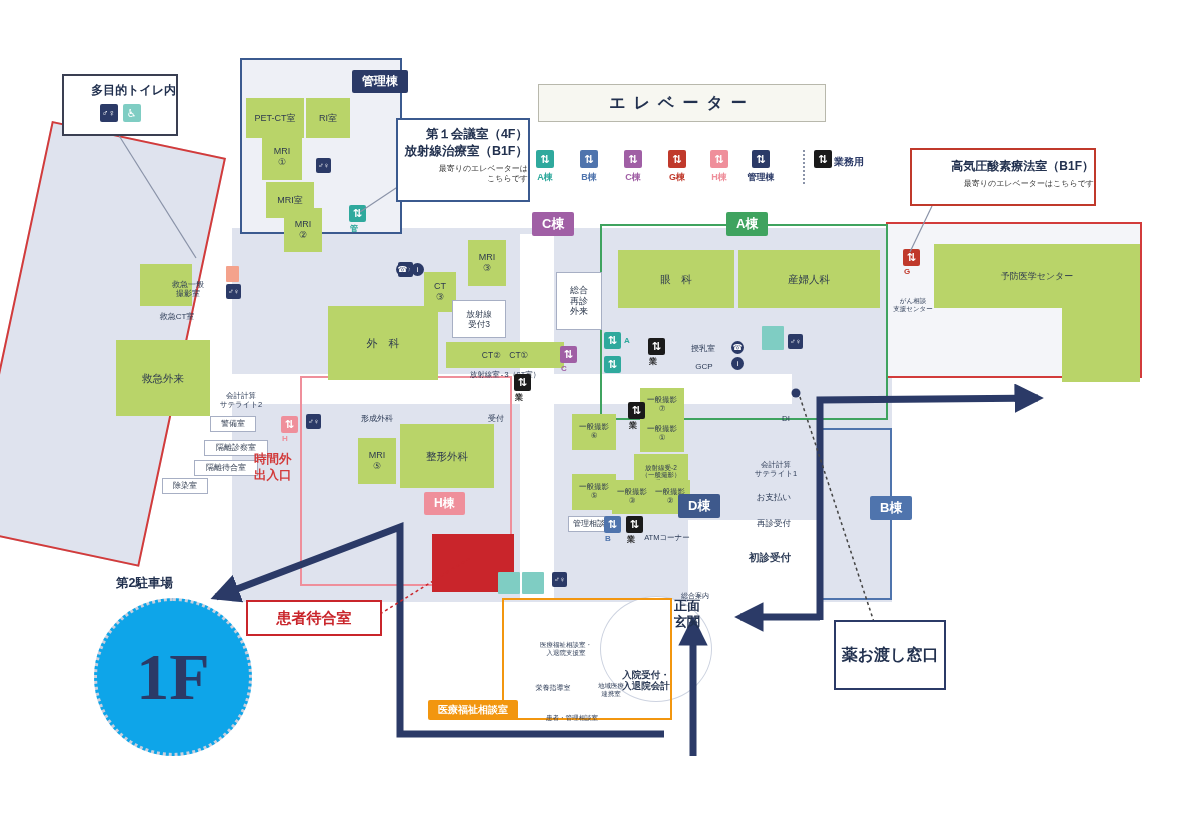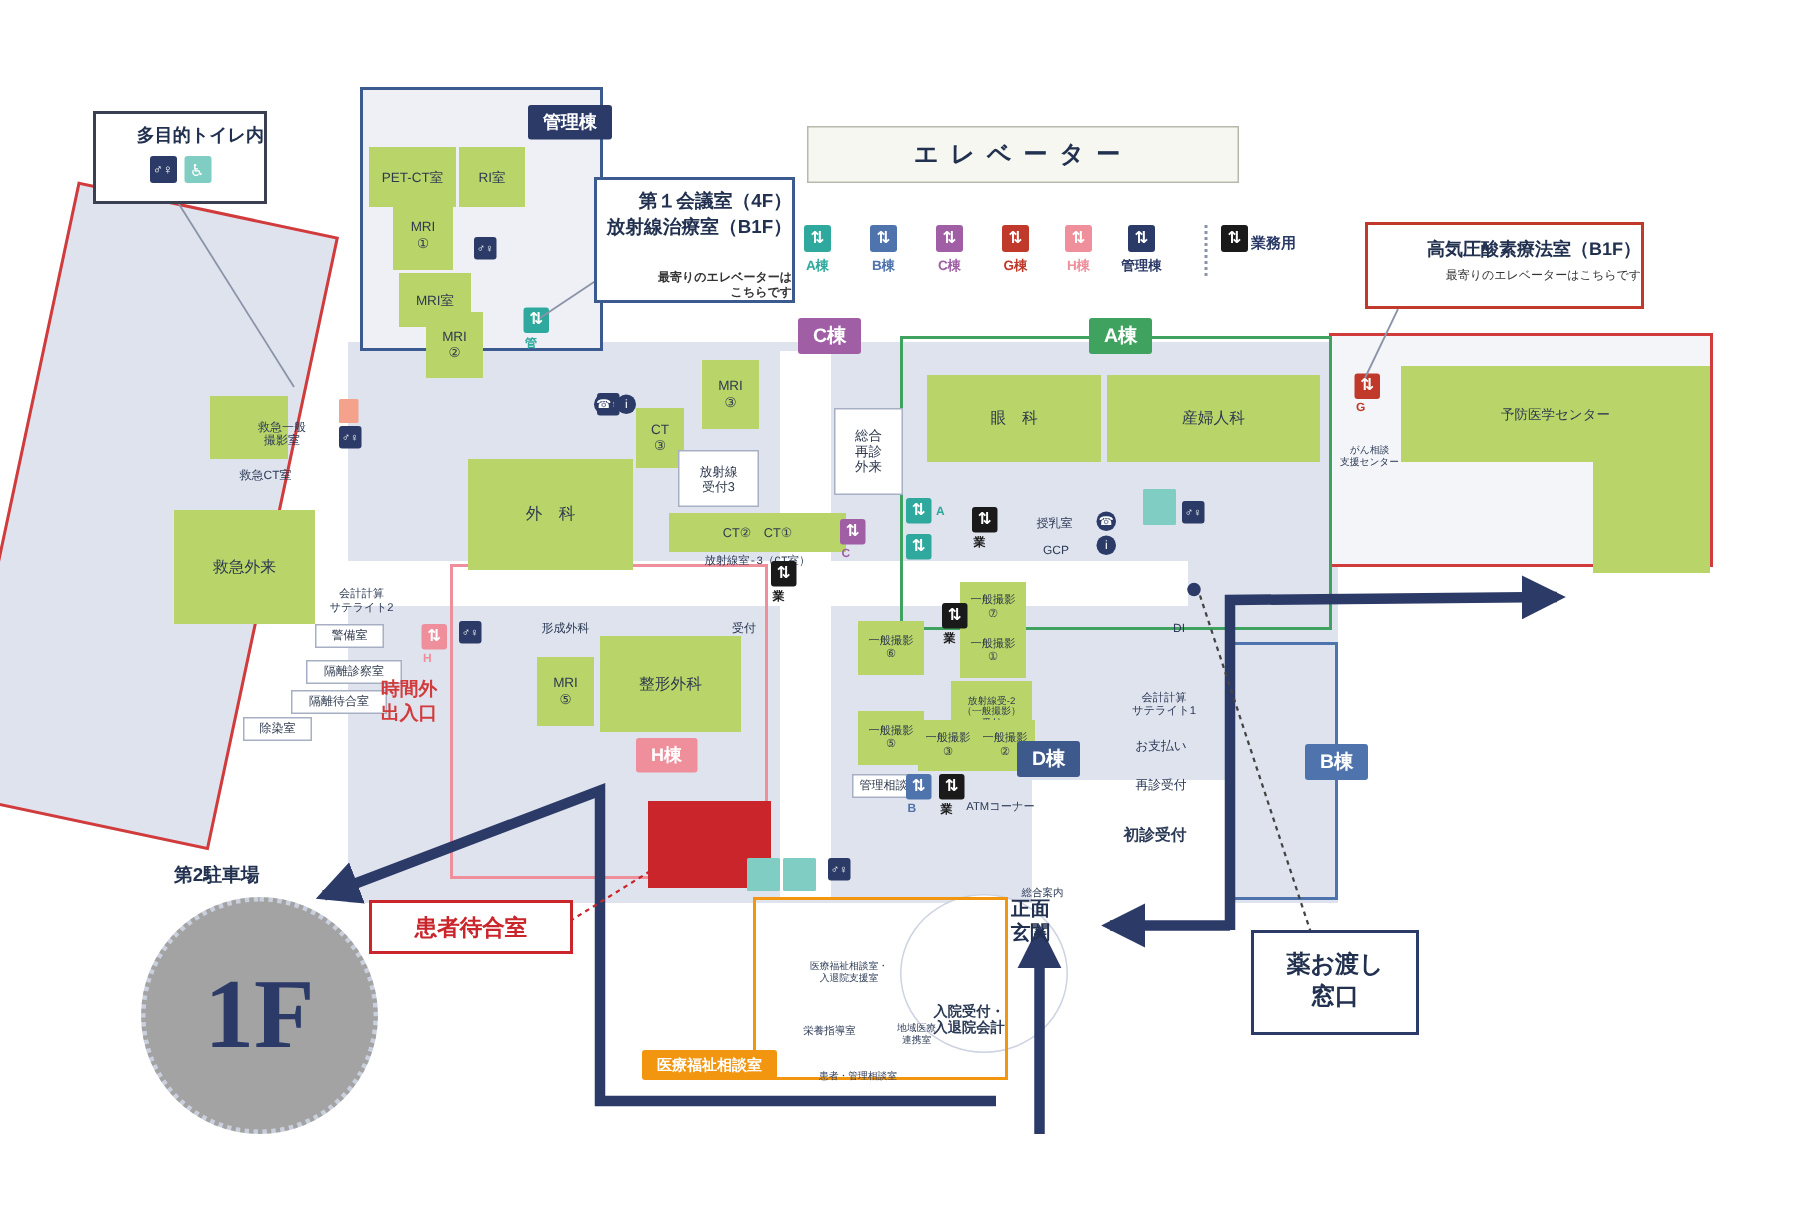--- a/index.html
+++ b/index.html
@@ -29,34 +29,34 @@
   .legend-label{position:absolute;font-size:9px;font-weight:bold;text-align:center;width:40px;}
   #toilet-callout{left:62px;top:74px;width:116px;height:62px;border:2px solid #3a3f52;padding-top:6px;}
   #toilet-callout .t{font-size:12px;font-weight:bold;color:#22314f;}
   #toilet-callout .icons-row{display:flex;gap:5px;justify-content:center;margin-top:5px;}
   .wc-lg{width:18px;height:18px;background:#2b3a67;border-radius:2px;color:#fff;font-size:9px;
       display:flex;align-items:center;justify-content:center;}
   .acc-lg{width:18px;height:18px;background:#7fcdc3;border-radius:2px;color:#fff;font-size:11px;
       display:flex;align-items:center;justify-content:center;}
   #meeting-callout{left:396px;top:118px;width:134px;height:84px;border:2px solid #3b5a8f;padding-top:6px;}
   #meeting-callout .l1,#meeting-callout .l2{font-size:12.5px;font-weight:bold;color:#22314f;}
-  #meeting-callout .note{font-size:8px;color:#333;margin-top:20px;line-height:1.3;font-weight:bold;}
+  #meeting-callout .note{font-size:8px;color:#333;margin-top:4px;line-height:1.3;}
   #hyperbaric-callout{left:910px;top:148px;width:186px;height:58px;border:2px solid #c0392b;padding-top:8px;}
   #hyperbaric-callout .t{font-size:12px;font-weight:bold;color:#22314f;}
   #hyperbaric-callout .note{font-size:8px;color:#333;margin-top:3px;}
   #pharmacy-box{left:834px;top:620px;width:112px;height:70px;border:2.5px solid #2b3a67;display:flex;
-      flex-direction:column;align-items:center;justify-content:center;font-size:16px;font-weight:bold;color:#22314f;line-height:1.3;}
+      flex-direction:row;align-items:center;justify-content:center;font-size:16px;font-weight:bold;color:#22314f;line-height:1.3;}
   #waiting-box{left:246px;top:600px;width:136px;height:36px;border:2.5px solid #c9252b;display:flex;
       align-items:center;justify-content:center;font-size:15px;font-weight:bold;color:#c9252b;}
   .maplabel{position:absolute;font-weight:bold;white-space:pre-line;line-height:1.25;text-align:center;}
   #parking-label{left:116px;top:576px;font-size:12.5px;color:#22314f;}
   #afterhours-label{left:254px;top:452px;font-size:12.5px;color:#d23b3b;}
   #entrance-label{left:674px;top:598px;font-size:13px;color:#22314f;}
   #floor-circle{position:absolute;left:94px;top:598px;width:152px;height:152px;border-radius:50%;
-      background:#a3a3a3;border:3px dotted #c9cfdd;display:flex;align-items:center;justify-content:center;}
+      background:#0ea5e9;border:3px dotted #c9cfdd;display:flex;align-items:center;justify-content:center;}
   #floor-circle .f{font-family:"Liberation Serif","DejaVu Serif",serif;font-size:66px;font-weight:bold;color:#2b3a67;}
   svg.overlay{position:absolute;left:0;top:0;pointer-events:none;}
   .route{stroke:#2b3a67;stroke-width:7;fill:none;}
   .dotline{stroke:#444;stroke-width:1.5;fill:none;stroke-dasharray:3 3;}
   .dotline-red{stroke:#c9252b;stroke-width:1.5;fill:none;stroke-dasharray:3 3;}
   .thin{stroke:#8a93a8;stroke-width:1.2;fill:none;}
 </style>
 </head>
 <body>
 
@@ -80,21 +80,21 @@
 ①</div>
     <div class="room room-g" style="left: 266px; top: 170px; width: 48px; height: 36px; font-size: 9px;">MRI室</div>
     <div class="room room-g" style="left: 284px; top: 196px; width: 38px; height: 44px; font-size: 9px;">MRI
 ②</div>
     <div class="room room-g" style="left: 468px; top: 228px; width: 38px; height: 46px; font-size: 9px;">MRI
 ③</div>
     <div class="room room-g" style="left: 424px; top: 260px; width: 32px; height: 40px; font-size: 9px;">CT
 ③</div>
     <div class="room room-w" style="left: 452px; top: 288px; width: 54px; height: 38px; font-size: 8.5px;">放射線
 受付3</div>
-    <div class="room room-g" style="left: 312px; top: 294px; width: 110px; height: 74px; font-size: 11px;">外　科</div>
+    <div class="room room-g" style="left: 328px; top: 294px; width: 110px; height: 74px; font-size: 11px;">外　科</div>
     <div class="room room-g" style="left: 446px; top: 330px; width: 118px; height: 26px; font-size: 8.5px;">CT②　CT①</div>
     <div class="room room-tx" style="left: 440px; top: 356px; width: 130px; height: 14px; font-size: 7.5px; font-family: Liberation Mono, monospace;">放射線室-3（CT室）</div>
     <div class="room room-w" style="left: 556px; top: 260px; width: 46px; height: 58px; font-size: 9px;">総合
 再診
 外来</div>
     <div class="room room-g" style="left: 618px; top: 238px; width: 116px; height: 58px; font-size: 10.5px;">眼　科</div>
     <div class="room room-g" style="left: 738px; top: 238px; width: 142px; height: 58px; font-size: 10.5px;">産婦人科</div>
     <div class="room room-g" style="left: 934px; top: 232px; width: 206px; height: 64px; font-size: 9px;">予防医学センター</div>
     <div class="room room-g" style="left: 1062px; top: 296px; width: 78px; height: 74px; font-size: 8px;"></div>
     <div class="room room-tx" style="left: 886px; top: 280px; width: 54px; height: 26px; font-size: 6.5px;">がん相談

